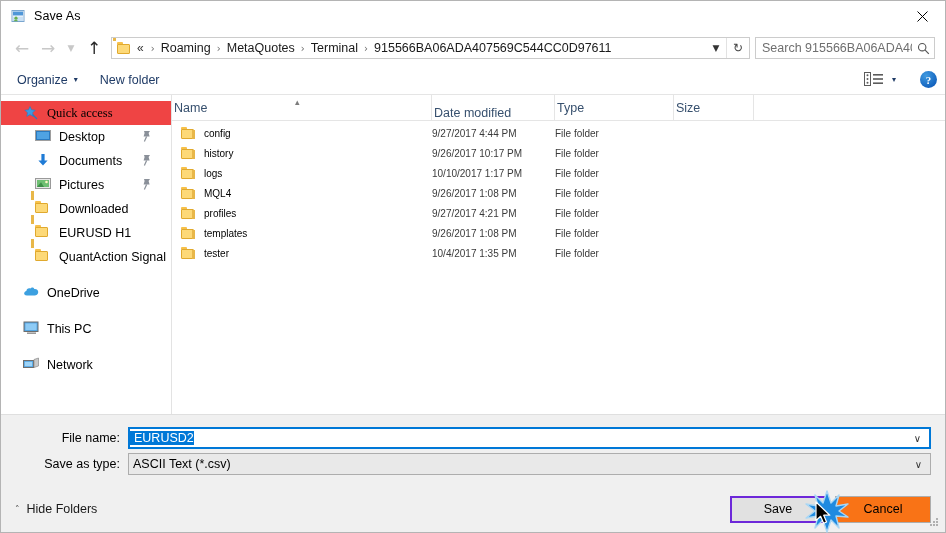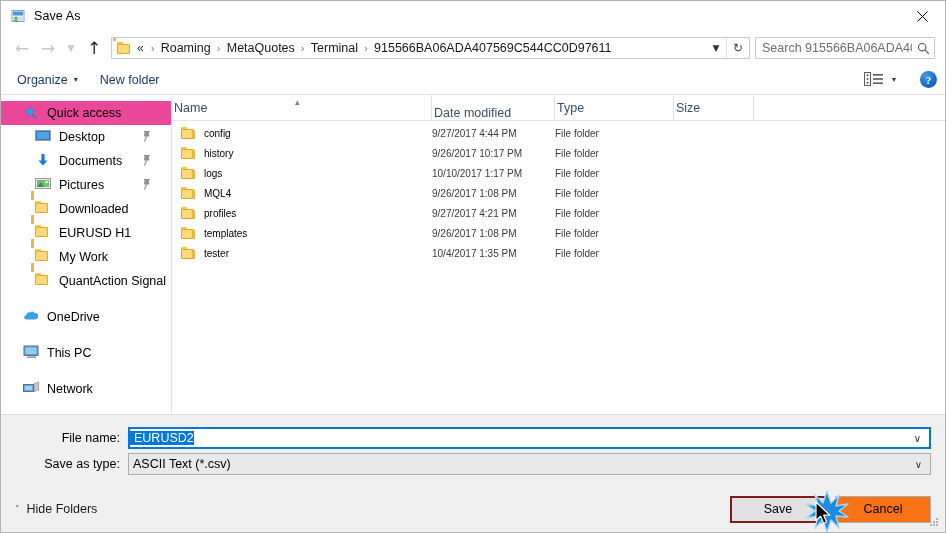--- a/index.html
+++ b/index.html
@@ -249,21 +249,21 @@
     display: flex;
     align-items: center;
     padding-left: 22px;
     box-sizing: border-box;
     position: relative;
     font-size: 12.5px;
     color: #000;
     white-space: nowrap;
   }
   .sb-item.indent { padding-left: 34px; }
-  .sb-item.selected { background: #ec4899; }
+  .sb-item.selected { background: #ef4444; font-family: Liberation Serif, serif; }
   .sb-item.group { margin-top: 12px; padding-left: 22px; }
   .sb-ico {
     width: 17px;
     height: 16px;
     margin-right: 7px;
     flex: none;
     position: relative;
   }
   .sb-label { overflow: hidden; }
   .sb-pin {
@@ -448,21 +448,21 @@
     background: #f97316;
     border: 1px solid #adadad;
     font-size: 12.5px;
     color: #000;
     display: flex;
     align-items: center;
     justify-content: center;
     box-sizing: border-box;
   }
   .btn.primary {
-    border: 2px solid #7f1d1d;
+    border: 2px solid #6d28d9;
     background: #e1e1e1;
     margin-left: 32px;
   }
   .btn + .btn { margin-left: 9px; }
 
   .resize-grip {
     position: absolute;
     right: 5px;
     bottom: 4px;
     width: 12px;
@@ -650,26 +650,20 @@
         <span class="sb-label">Downloaded</span>
       </div>
 
       <div class="sb-item indent">
         <span class="sb-ico">
           <span class="folder"><span class="tab"></span><span class="body"></span><span class="shade"></span></span>
         </span>
         <span class="sb-label">EURUSD H1</span>
       </div>
 
-      <div class="sb-item indent">
-        <span class="sb-ico">
-          <span class="folder"><span class="tab"></span><span class="body"></span><span class="shade"></span></span>
-        </span>
-        <span class="sb-label">My Work</span>
-      </div>
 
       <div class="sb-item indent">
         <span class="sb-ico">
           <span class="folder"><span class="tab"></span><span class="body"></span><span class="shade"></span></span>
         </span>
         <span class="sb-label">QuantAction Signal</span>
       </div>
 
       <div class="sb-item group">
         <span class="sb-ico">

